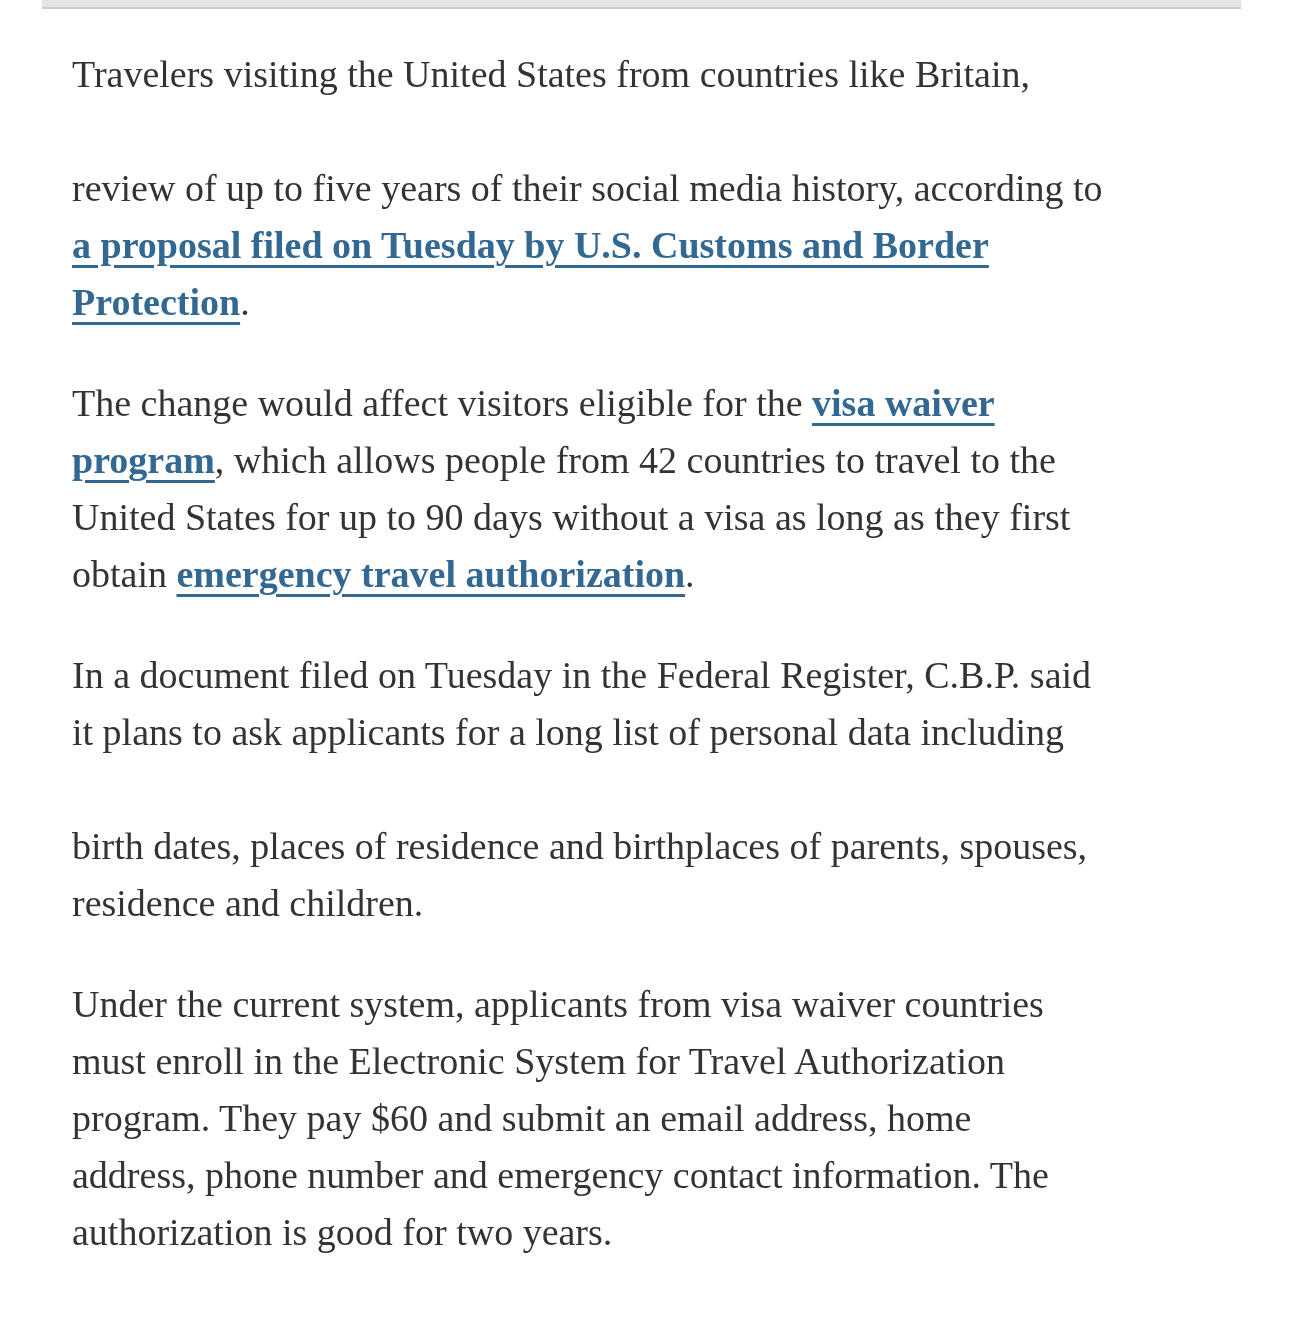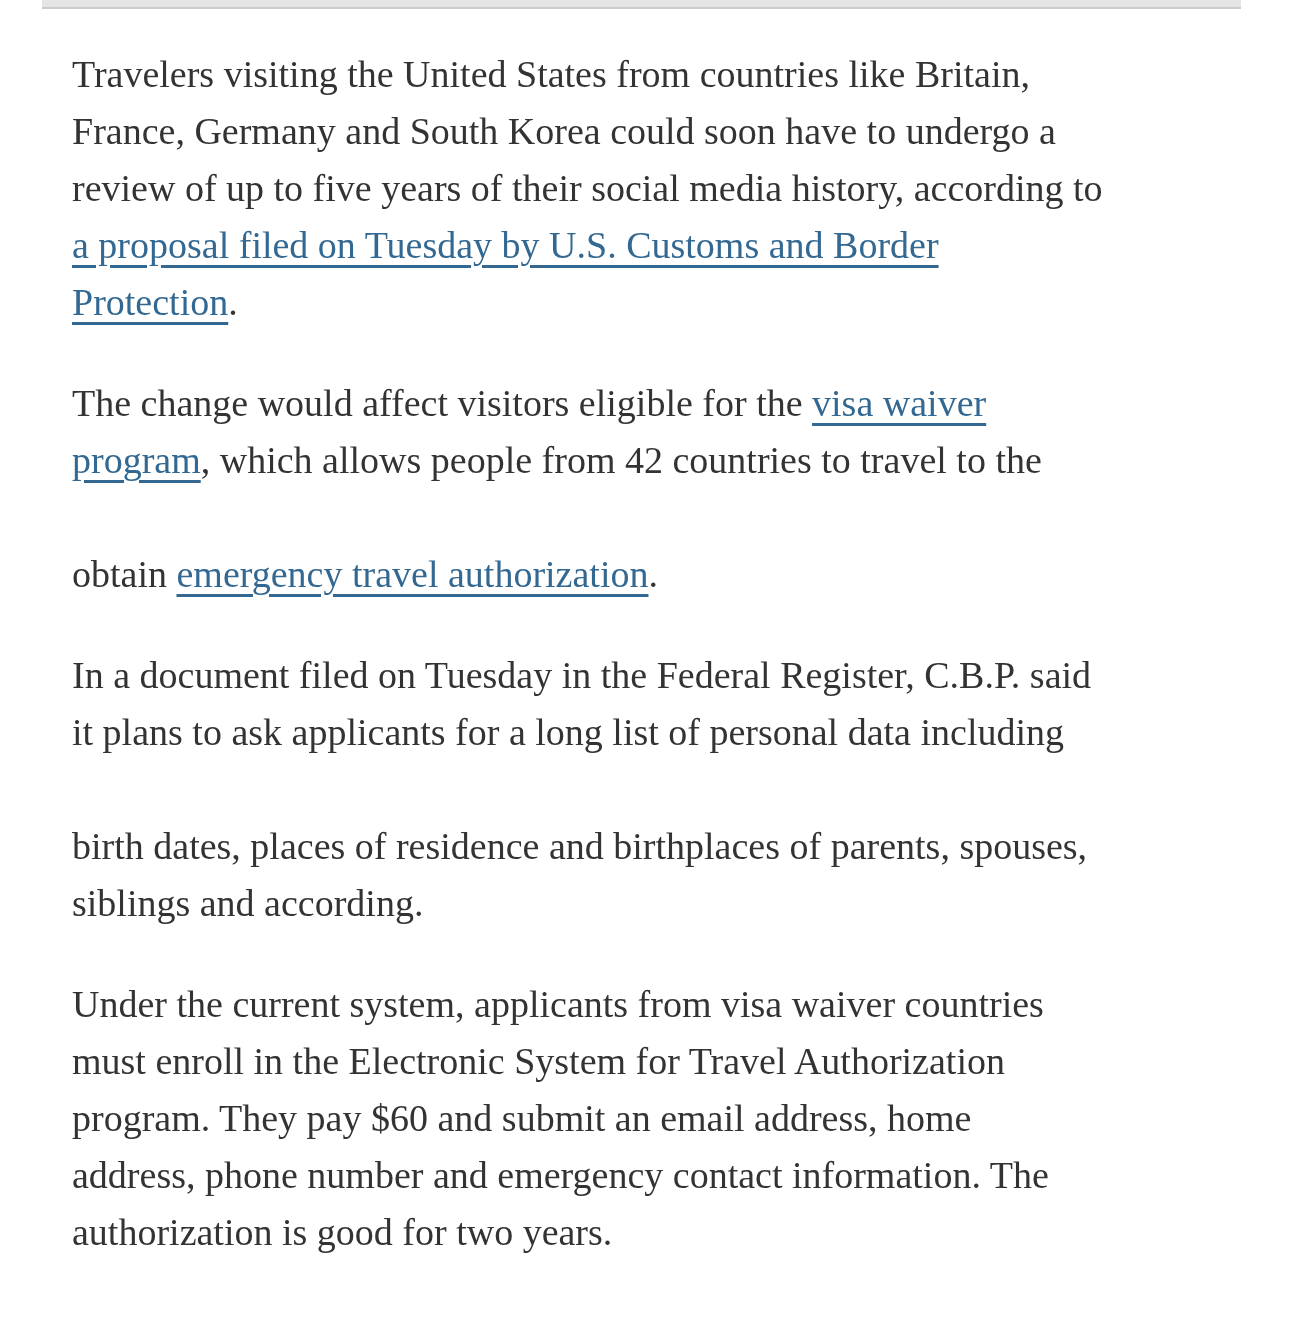--- a/index.html
+++ b/index.html
@@ -44,25 +44,26 @@
   .para {
     margin: 0 0 44px 0;
   }
   .article a {
     color: var(--link);
     text-decoration: underline;
     text-decoration-color: var(--link);
     text-decoration-thickness: 2.5px;
     text-underline-offset: 7px;
     cursor: pointer;
+    font-weight: bold;
   }
 </style>
 </head>
 <body>
 
 <div class="top-bar"></div>
 
 <div class="article">
-    <p class="para"><span>Travelers visiting the United States from countries like Britain,</span><br><span>France, Germany and South Korea could soon have to undergo a</span><br><span>review of up to five years of their social media history, according to</span><br><a href="#">a proposal filed on Tuesday by U.S. Customs and Border</a><br><a href="#">Protection</a><span>.</span></p>
-    <p class="para"><span>The change would affect visitors eligible for the </span><a href="#">visa waiver</a><br><a href="#">program</a><span>, which allows people from 42 countries to travel to the</span><br><br><span>obtain </span><a href="#">emergency travel authorization</a><span>.</span></p>
-    <p class="para"><span>In a document filed on Tuesday in the Federal Register, C.B.P. said</span><br><span>it plans to ask applicants for a long list of personal data including</span><br><br><span>birth dates, places of residence and birthplaces of parents, spouses,</span><br><span>siblings and according.</span></p>
+    <p class="para"><span>Travelers visiting the United States from countries like Britain,</span><br><br><span>review of up to five years of their social media history, according to</span><br><a href="#">a proposal filed on Tuesday by U.S. Customs and Border</a><br><a href="#">Protection</a><span>.</span></p>
+    <p class="para"><span>The change would affect visitors eligible for the </span><a href="#">visa waiver</a><br><a href="#">program</a><span>, which allows people from 42 countries to travel to the</span><br><span>United States for up to 90 days without a visa as long as they first</span><br><span>obtain </span><a href="#">emergency travel authorization</a><span>.</span></p>
+    <p class="para"><span>In a document filed on Tuesday in the Federal Register, C.B.P. said</span><br><span>it plans to ask applicants for a long list of personal data including</span><br><br><span>birth dates, places of residence and birthplaces of parents, spouses,</span><br><span>residence and children.</span></p>
     <p class="para"><span>Under the current system, applicants from visa waiver countries</span><br><span>must enroll in the Electronic System for Travel Authorization</span><br><span>program. They pay $60 and submit an email address, home</span><br><span>address, phone number and emergency contact information. The</span><br><span>authorization is good for two years.</span></p>
   </div>
 
 </body></html>

